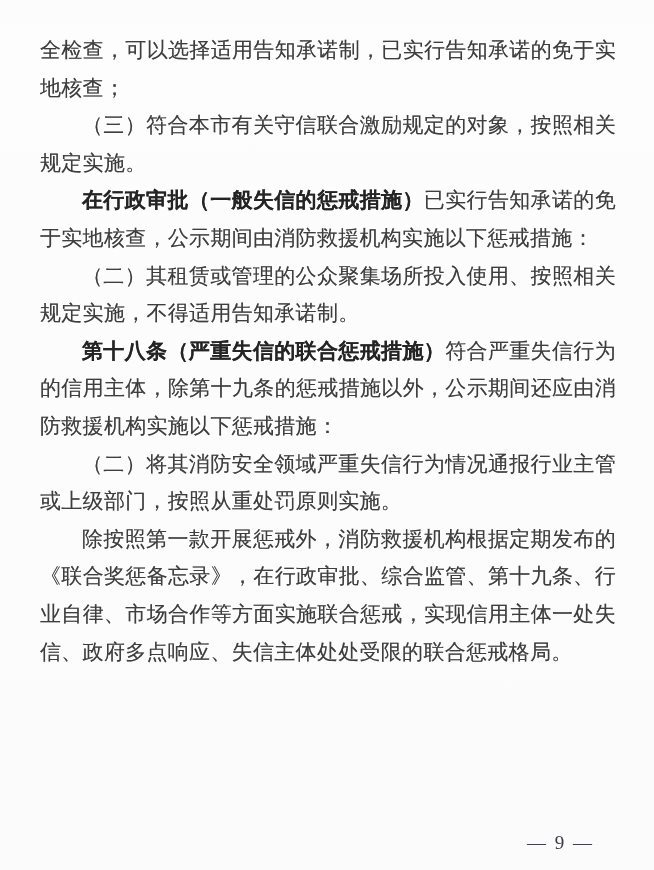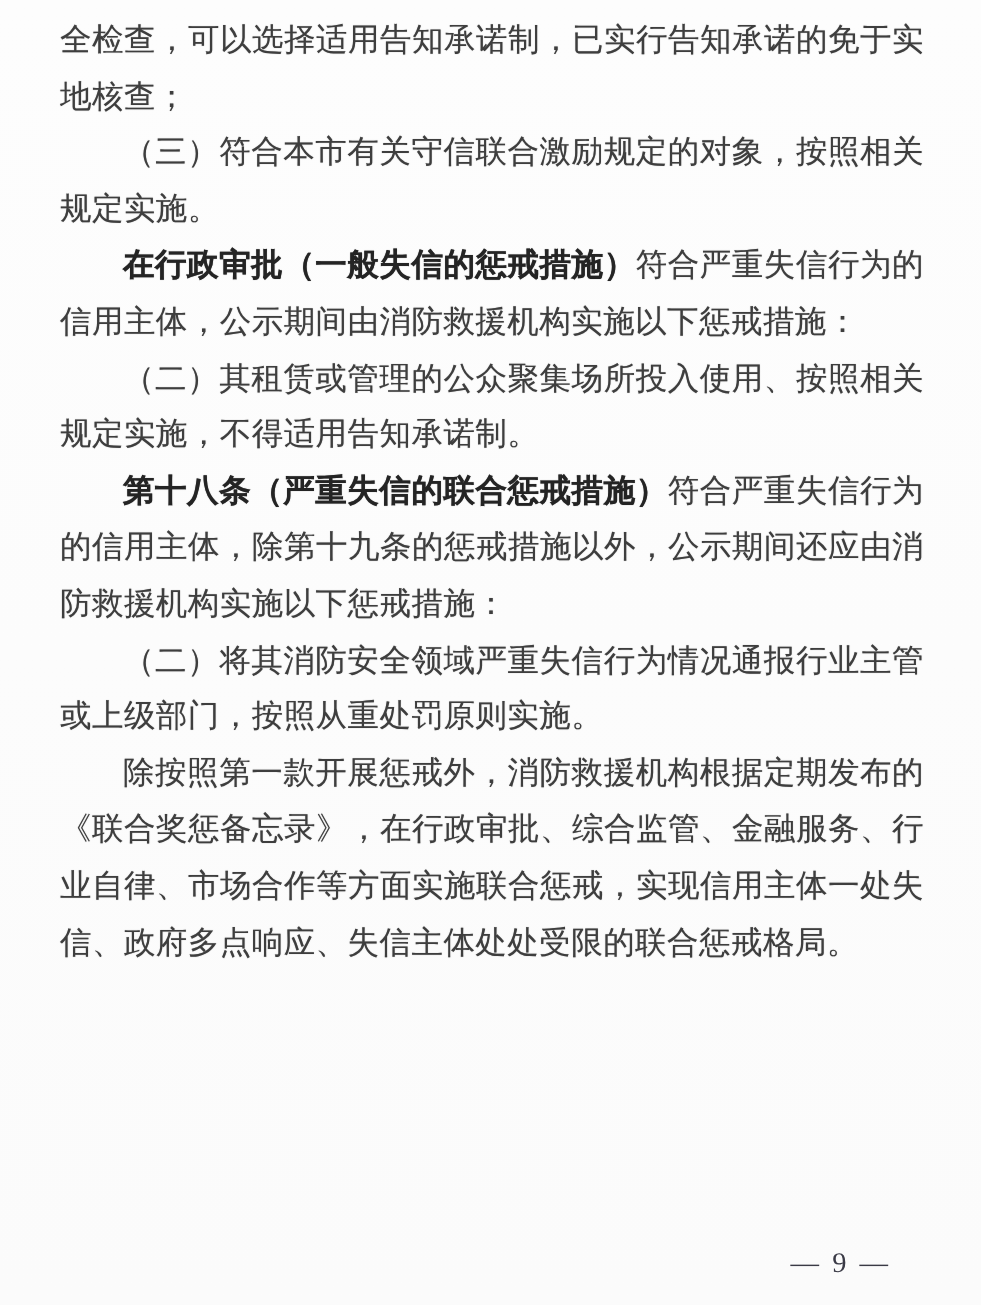--- a/index.html
+++ b/index.html
@@ -11,20 +11,21 @@
     height: 870px;
     position: relative;
     background: #fcfcfc;
     overflow: hidden;
     font-family: "Liberation Serif", "DejaVu Serif", serif;
   }
   .page {
     position: absolute;
     inset: 0;
     background: linear-gradient(180deg, #fdfdfd 0%, #fbfbfb 100%);
+    margin-top: 24px;
   }
   .content {
     position: absolute;
     top: 8px;
     left: 40px;
     right: 38px;
     text-align: justify;
     font-size: 21px;
     line-height: 37.6px;
     letter-spacing: 0.3px;
@@ -51,20 +52,20 @@
     color: #3a3a46;
   }
 </style>
 </head>
 <body>
 
 <div class="page">
   <div class="content">
       <p class="para"><span class="seg">全检查，可以选择适用告知承诺制，已实行告知承诺的免于实地核查；</span></p>
       <p class="para indent"><span class="seg">（三）符合本市有关守信联合激励规定的对象，按照相关规定实施。</span></p>
-      <p class="para indent"><span class="seg-bold">在行政审批（一般失信的惩戒措施）</span><span class="seg">符合严重失信行为的信用主体，公示期间由消防救援机构实施以下惩戒措施：</span></p>
+      <p class="para indent"><span class="seg-bold">在行政审批（一般失信的惩戒措施）</span><span class="seg">已实行告知承诺的免于实地核查，公示期间由消防救援机构实施以下惩戒措施：</span></p>
       <p class="para indent"><span class="seg">（二）其租赁或管理的公众聚集场所投入使用、按照相关规定实施，不得适用告知承诺制。</span></p>
       <p class="para indent"><span class="seg-bold">第十八条（严重失信的联合惩戒措施）</span><span class="seg">符合严重失信行为的信用主体，除第十九条的惩戒措施以外，公示期间还应由消防救援机构实施以下惩戒措施：</span></p>
       <p class="para indent"><span class="seg">（二）将其消防安全领域严重失信行为情况通报行业主管或上级部门，按照从重处罚原则实施。</span></p>
-      <p class="para indent"><span class="seg">除按照第一款开展惩戒外，消防救援机构根据定期发布的《联合奖惩备忘录》，在行政审批、综合监管、金融服务、行业自律、市场合作等方面实施联合惩戒，实现信用主体一处失信、政府多点响应、失信主体处处受限的联合惩戒格局。</span></p>
+      <p class="para indent"><span class="seg">除按照第一款开展惩戒外，消防救援机构根据定期发布的《联合奖惩备忘录》，在行政审批、综合监管、第十九条、行业自律、市场合作等方面实施联合惩戒，实现信用主体一处失信、政府多点响应、失信主体处处受限的联合惩戒格局。</span></p>
     </div>
   <div class="footer">— 9 —</div>
 </div>
 
 </body></html>

